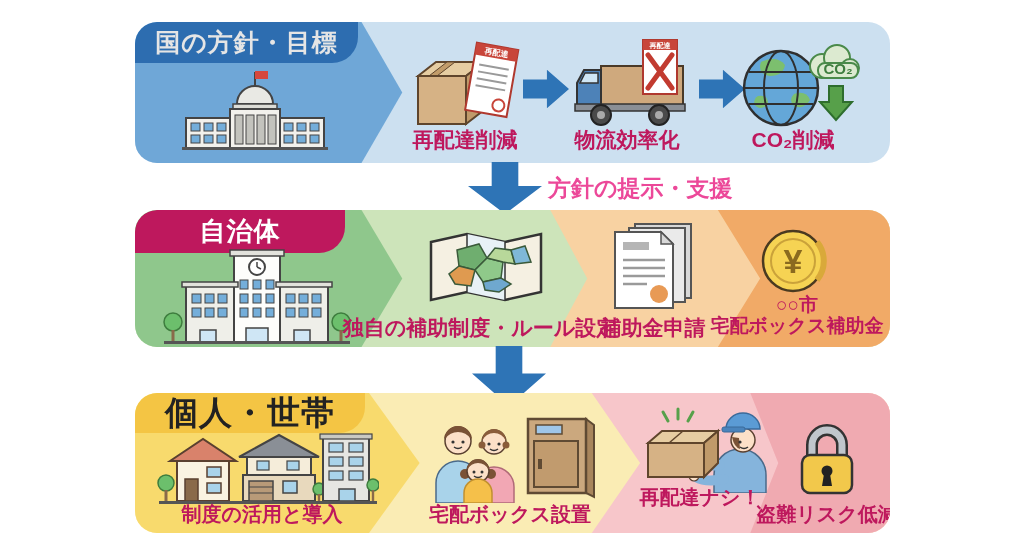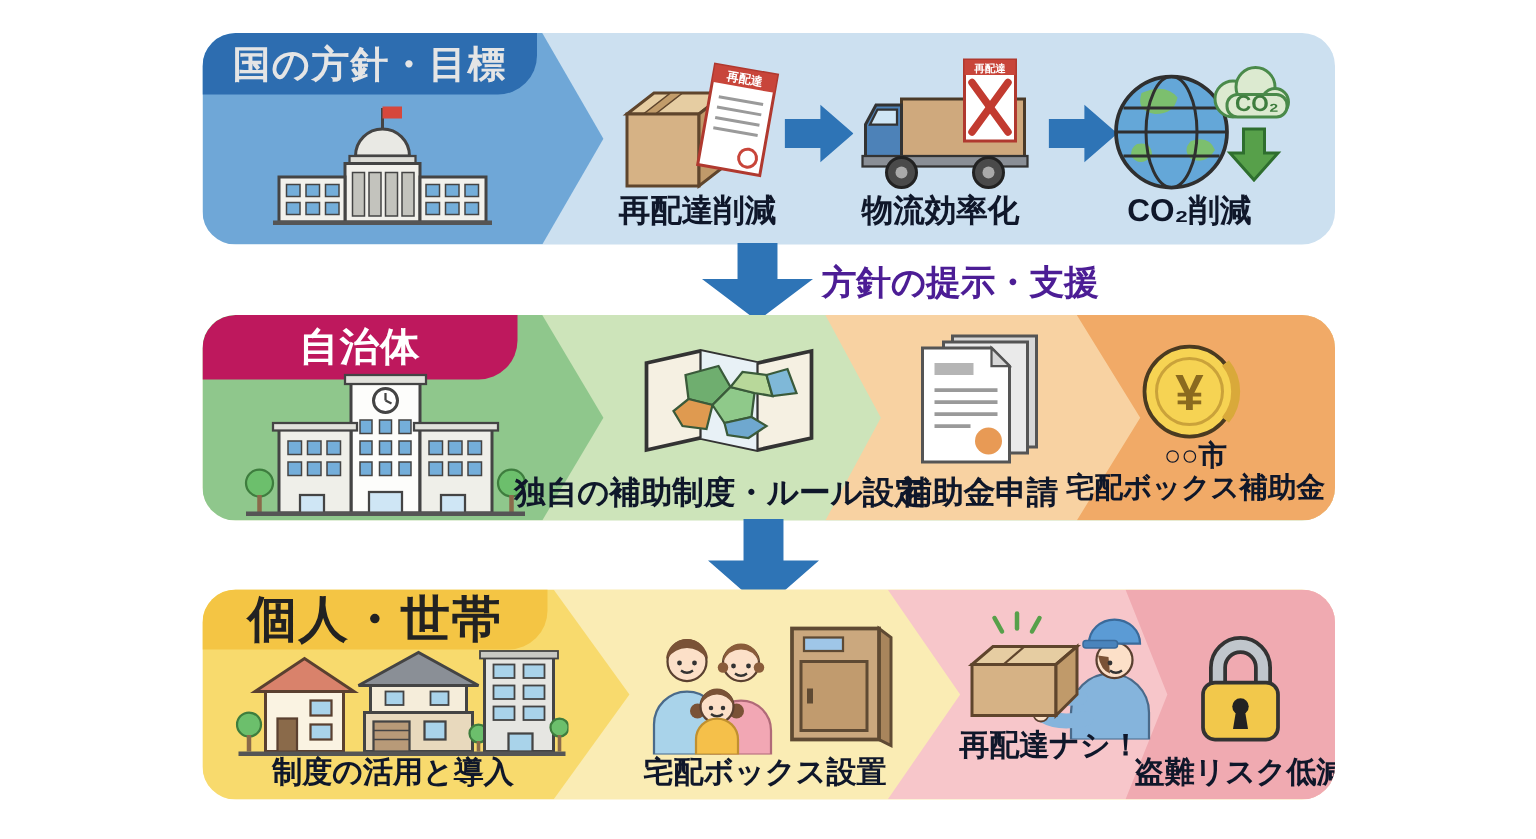--- a/index.html
+++ b/index.html
@@ -15,28 +15,28 @@
   .seg-b2-orange-dark{background:#f1aa67;clip-path:polygon(77.2% 0,100% 0,100% 100%,77.2% 100%,82.8% 50%)}
   .seg-b2-arrow{background:#8fc78c;clip-path:polygon(0 0,30% 0,35.4% 50%,30% 100%,0 100%)}
   .seg-b3-pink{background:#f7c6ca;clip-path:polygon(60.5% 0,100% 0,100% 100%,60.5% 100%,66.9% 50%)}
   .seg-b3-pink-dark{background:#f0aab1;clip-path:polygon(81.5% 0,100% 0,100% 100%,81.5% 100%,85.2% 50%)}
   .seg-b3-arrow{background:#f8da6d;clip-path:polygon(0 0,31% 0,37.7% 50%,31% 100%,0 100%)}
   .hdr{position:absolute;left:0;top:0;display:flex;align-items:center;justify-content:center;
        font-weight:bold;border-radius:22px 0 26px 0;letter-spacing:1px}
   .hdr-b1{width:223px;height:41px;background:#2d6db0;color:#e5e5e5;font-size:25px}
   .hdr-b2{width:210px;height:43px;background:#be185d;color:#fff;font-size:26px}
   .hdr-b3{width:230px;height:40px;background:#f4c544;color:#222;font-size:33px}
-  .lbl{position:absolute;text-align:center;font-weight:bold;color:#0f172a;white-space:nowrap}
+  .lbl{position:absolute;text-align:center;font-weight:bold;color:#be185d;white-space:nowrap}
   .lbl21{font-size:21px}.lbl20{font-size:20px}.lbl19{font-size:19px;line-height:21px}
   .icon{position:absolute}
   .rarrow{position:absolute;background:#2e74b6;
           clip-path:polygon(0 26%,52% 26%,52% 2%,100% 50%,52% 98%,52% 74%,0 74%)}
   .darrow{position:absolute;background:#2e74b6;
           clip-path:polygon(32% 0,68% 0,68% 46%,100% 46%,50% 100%,0 46%,32% 46%)}
-  .conn-lbl{position:absolute;font-weight:bold;font-size:23px;color:#4c1d95;white-space:nowrap}
+  .conn-lbl{position:absolute;font-weight:bold;font-size:23px;color:#ec4899;white-space:nowrap}
 </style>
 </head>
 <body>
 
 <div class="canvas">
 
   <div class="band band1">
     <div class="seg seg-b1-arrow"></div>
     <div class="hdr hdr-b1">
       <span>国の方針・目標</span>

